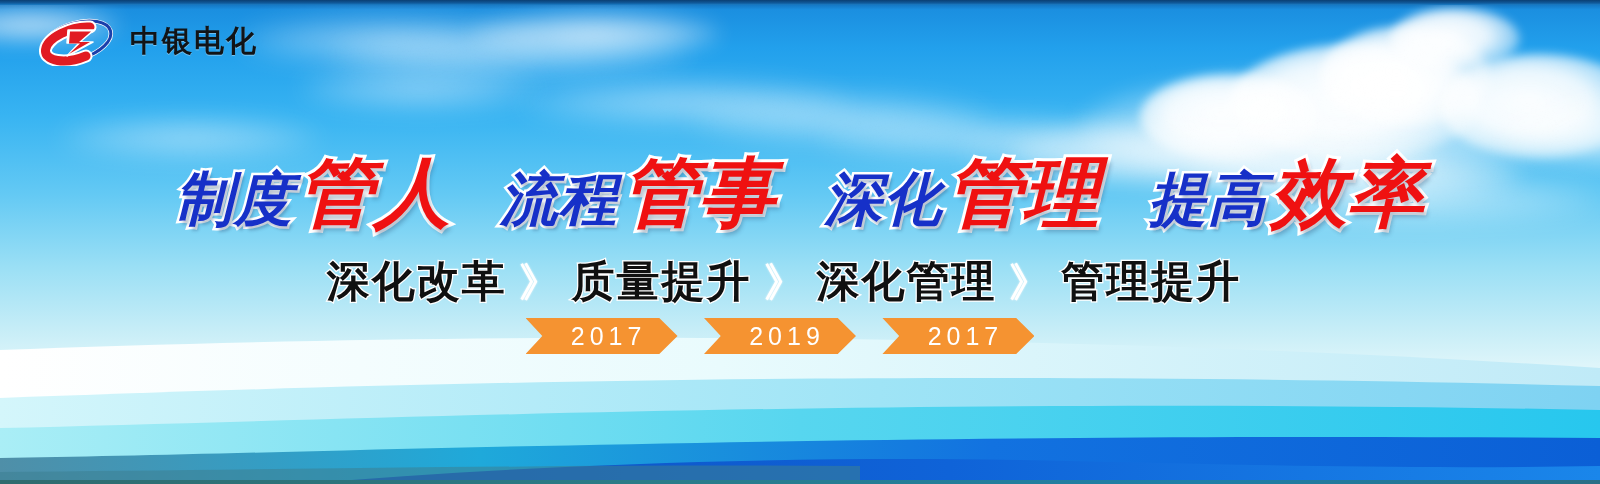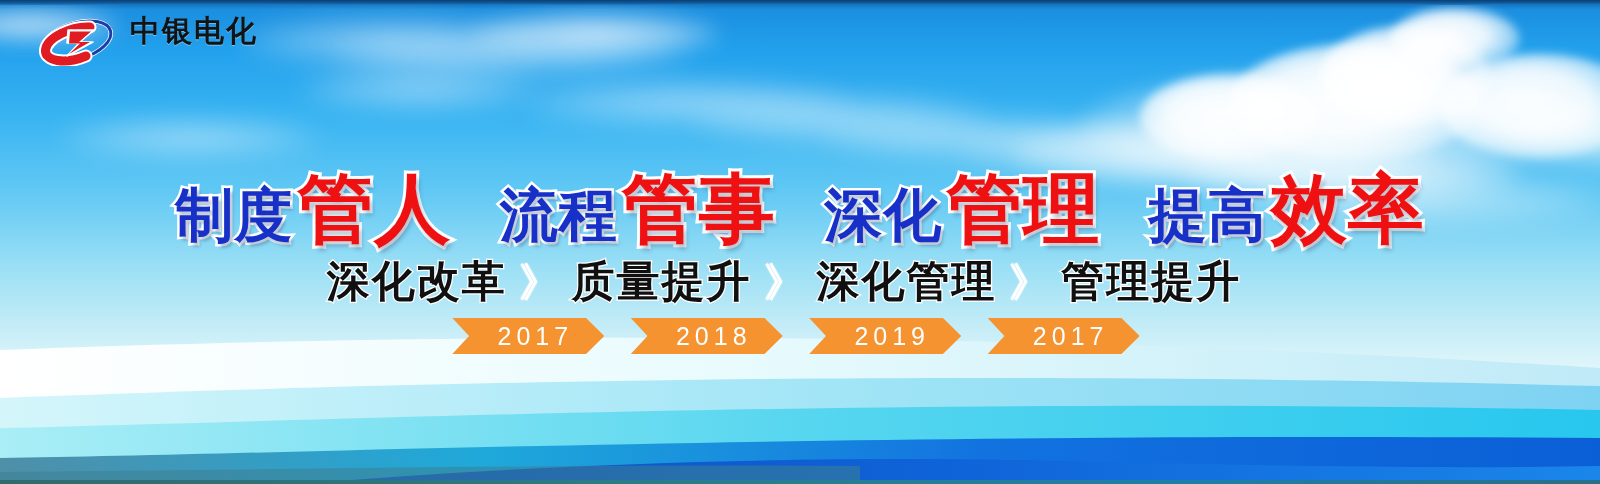--- a/index.html
+++ b/index.html
@@ -94,20 +94,21 @@
     height: 160px;
     z-index: 3;
   }
 
   
   .logo {
     position: absolute;
     left: 38px;
     top: 16px;
     display: flex;
+    align-items: center;
     z-index: 5;
   }
   .logo-mark { width: 78px; height: 50px; }
   .logo-text {
     margin-left: 14px;
     font-family: "DejaVu Sans", "Liberation Sans", sans-serif;
     font-size: 30px;
     font-weight: 700;
     color: #111417;
     letter-spacing: 2px;
@@ -118,21 +119,21 @@
   
   .headline {
     position: absolute;
     left: 0;
     top: 155px;
     width: 1600px;
     text-align: center;
     z-index: 5;
     white-space: nowrap;
   }
-  .hl-group { display: inline-block; margin: 16px 22px; }
+  .hl-group { display: inline-block; margin: 0 22px; font-style: italic; }
   .hl-blue, .hl-red {
     font-family: "DejaVu Sans", "Liberation Sans", sans-serif;
     font-weight: 700;
     line-height: 1;
     display: inline-block;
     vertical-align: baseline;
   }
   .hl-blue {
     font-size: 58px;
     color: #1630c8;
@@ -179,21 +180,21 @@
     font-weight: 700;
     color: #ffffff;
     margin: 0 8px;
     line-height: 1;
     text-shadow: 0 0 2px rgba(255,255,255,0.9);
   }
 
   
   .years {
     position: absolute;
-    left: 16px;
+    left: 0;
     top: 318px;
     width: 1560px;
     text-align: center;
     z-index: 5;
     white-space: nowrap;
   }
   .year-badge {
     position: relative;
     display: inline-block;
     width: 152px;
@@ -328,23 +329,20 @@
     <span class="sub-item">深化管理</span>
     <span class="sub-sep">》</span>
     <span class="sub-item">管理提升</span>
   </div>
 
   <div class="years">
     <span class="year-badge">
       <span class="year-label">2017</span>
     </span>
     <span class="year-badge">
-      <span class="year-label">2018</span>
-    </span>
-    <span class="year-badge">
       <span class="year-label">2019</span>
     </span>
     <span class="year-badge">
       <span class="year-label">2017</span>
     </span>
   </div>
 
 </div>
 
 </body></html>

